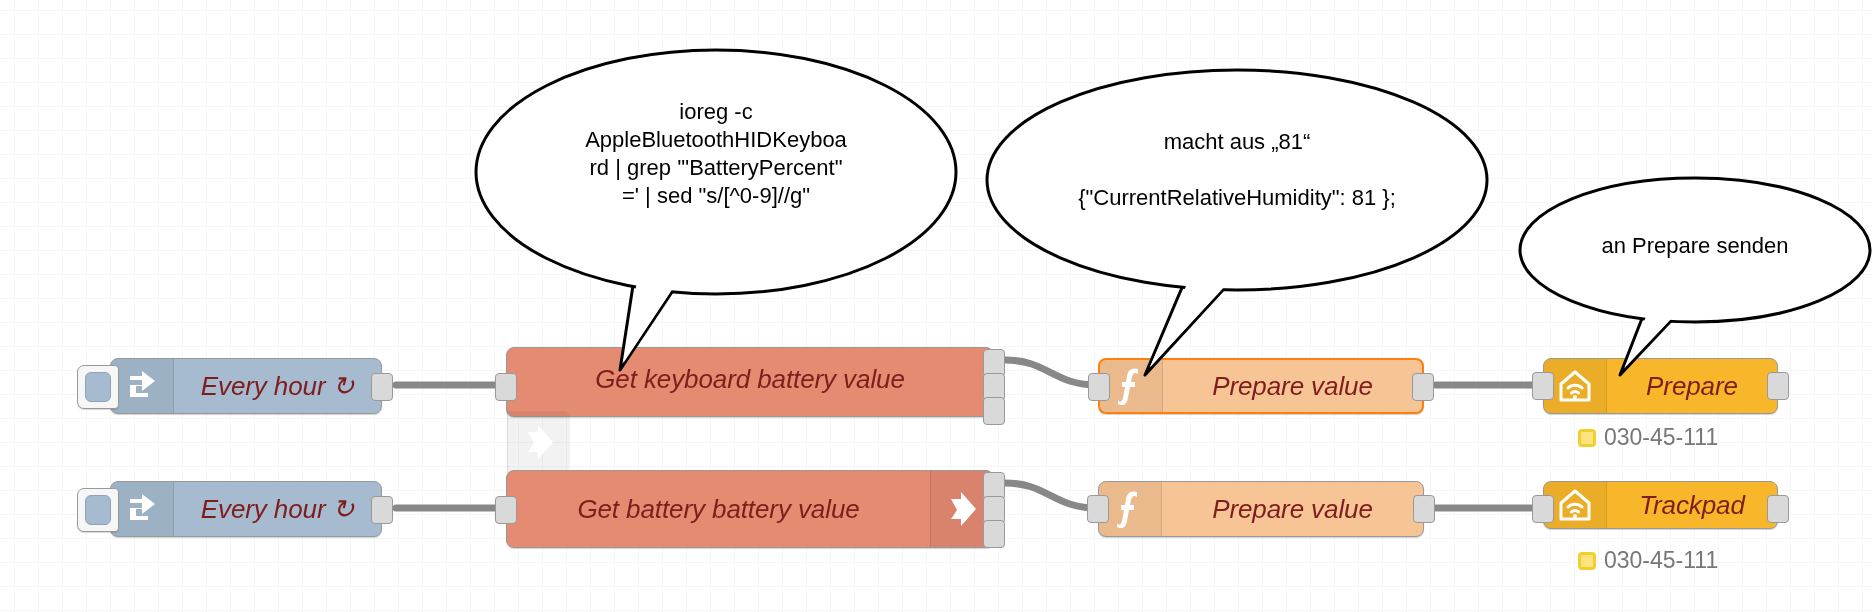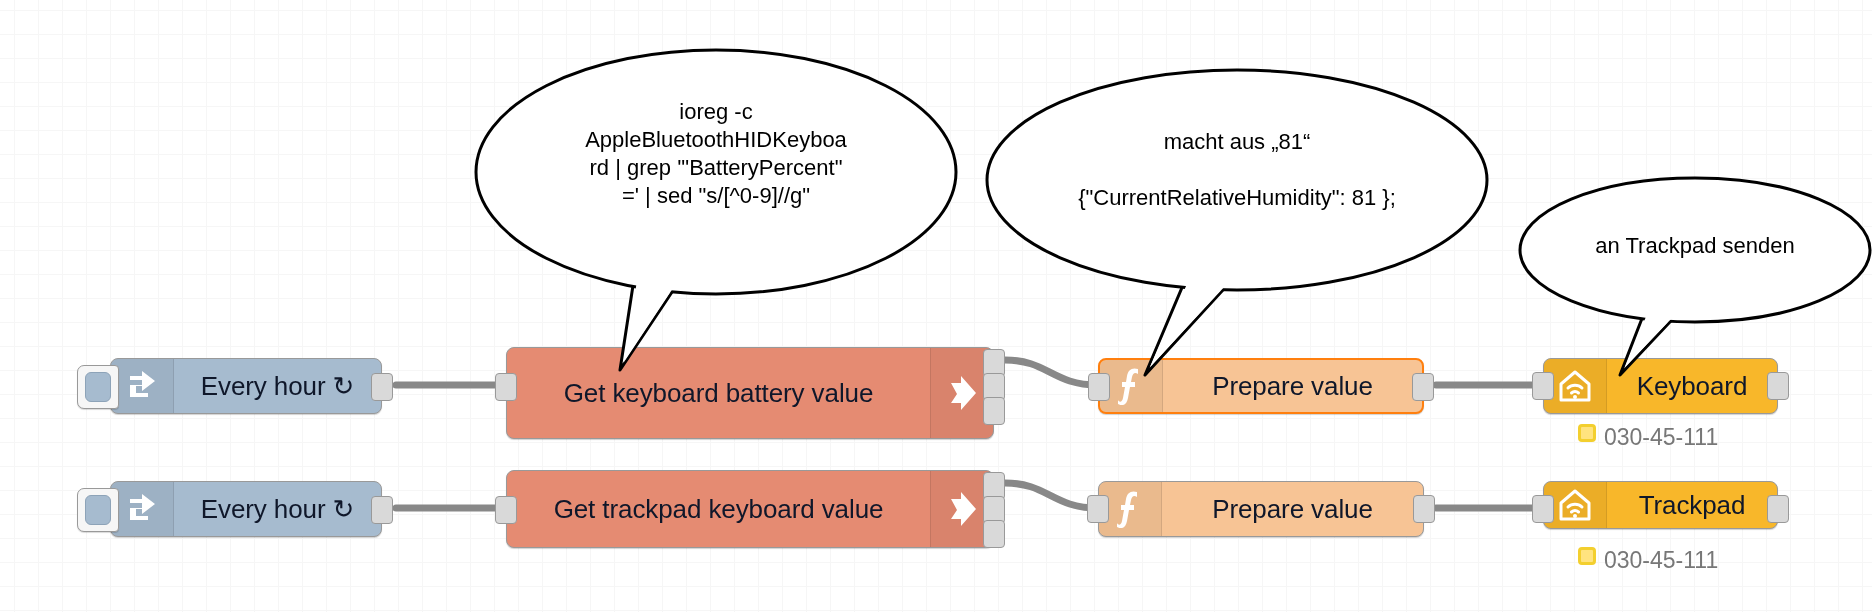--- a/index.html
+++ b/index.html
@@ -49,22 +49,23 @@
     border-top-left-radius:7px;border-bottom-left-radius:7px;
     border-right:1px solid rgba(0,0,0,0.10);
   }
   .node .icon-box.right{
     border-right:none;border-left:1px solid rgba(0,0,0,0.10);
     border-radius:0 7px 7px 0;
   }
   .node .label{
     flex:1 1 auto;
     display:flex;align-items:center;justify-content:center;
+    font-style:italic;
     font-size:26px;
-    color:#0f172a;
+    color:#7f1d1d;
     white-space:nowrap;
     padding:16px 10px;
     letter-spacing:-0.1px;
   }
   .node.inject{background:#a6bbcf;}
   .node.exec{background:#e58b72;}
   .node.func{background:#f7c495;}
   .node.homekit{background:#f8b72a;}
 
   
@@ -93,21 +94,21 @@
     background:#d9d9d9;
     border:1px solid #999;
     border-radius:4px;
     z-index:5;
   }
   .port.in{left:-12px;}
   .port.out{right:-12px;}
 
   .status{
     position:absolute;z-index:4;
-    display:flex;align-items:flex-start;gap:8px;
+    display:flex;align-items:center;gap:8px;
     font-size:23px;color:#777;
     white-space:nowrap;
   }
   .status .dot{
     width:18px;height:18px;border-radius:4px;
     background:#ffe37f;border:3px solid #f3cf2e;
     box-sizing:border-box;
   }
 
   .callout-text{
@@ -146,21 +147,21 @@
     </div>
     <div class="icon-box">
       <svg width="30" height="32" viewBox="0 0 30 32">
           <path fill="#ffffff" d="M3 6 h12 V1 l13 10 -13 10 v-5 H9 v7 H21 v4 H3 v-12 h12 V10 H3 Z"></path>
         </svg>
     </div>
     <div class="label">Every hour ↻</div>
     <div class="port out" style="top:14px;"></div>
   </div>
 
-  <div class="node exec" style="left:506px;top:347px;width:488px;height:92px;">
+  <div class="node exec" style="left:506px;top:347px;width:488px;height:70px;flex-direction:column;">
     <div class="label">Get keyboard battery value</div>
     <div class="icon-box right">
       <svg width="34" height="36" viewBox="0 0 34 36">
           <path fill="#ffffff" d="M6 8 h10 V1 l15 17 -15 17 v-7 H6 l6-9 -6 -11 Z"></path>
         </svg>
     </div>
     <div class="port in" style="top:25px;"></div>
     <div class="port out" style="top:1px;"></div>
     <div class="port out" style="top:25px;"></div>
     <div class="port out" style="top:49px;"></div>
@@ -179,21 +180,21 @@
 
   <div class="node homekit" style="left:1543px;top:358px;width:235px;height:56px;">
     <div class="icon-box">
       <svg width="36" height="34" viewBox="0 0 36 34">
         <path fill="none" stroke="#ffffff" stroke-width="3" stroke-linejoin="round" d="M4 15 L18 3 L32 15 V31 H4 Z"></path>
         <path fill="none" stroke="#ffffff" stroke-width="3" stroke-linecap="round" d="M11 19 a10 10 0 0 1 14 0"></path>
         <path fill="none" stroke="#ffffff" stroke-width="3" stroke-linecap="round" d="M14.5 24 a5.5 5.5 0 0 1 7 0"></path>
         <circle fill="#ffffff" cx="18" cy="28" r="2"></circle>
       </svg>
     </div>
-    <div class="label">Keyboard</div>
+    <div class="label">Prepare</div>
     <div class="port in" style="top:13px;"></div>
     <div class="port out" style="top:13px;"></div>
   </div>
   <div class="status" style="left:1578px;top:424px;">
     <span class="dot"></span>
     <span>030-45-111</span>
   </div>
 
   <div class="node inject" style="left:110px;top:481px;width:272px;height:56px;">
     <div class="inject-btn">
@@ -202,21 +203,21 @@
     <div class="icon-box">
       <svg width="30" height="32" viewBox="0 0 30 32">
           <path fill="#ffffff" d="M3 6 h12 V1 l13 10 -13 10 v-5 H9 v7 H21 v4 H3 v-12 h12 V10 H3 Z"></path>
         </svg>
     </div>
     <div class="label">Every hour ↻</div>
     <div class="port out" style="top:14px;"></div>
   </div>
 
   <div class="node exec" style="left:506px;top:470px;width:488px;height:78px;">
-    <div class="label">Get trackpad keyboard value</div>
+    <div class="label">Get battery battery value</div>
     <div class="icon-box right">
       <svg width="34" height="36" viewBox="0 0 34 36">
           <path fill="#ffffff" d="M6 8 h10 V1 l15 17 -15 17 v-7 H6 l6-9 -6 -11 Z"></path>
         </svg>
     </div>
     <div class="port in" style="top:25px;"></div>
     <div class="port out" style="top:1px;"></div>
     <div class="port out" style="top:25px;"></div>
     <div class="port out" style="top:49px;"></div>
   </div>
@@ -269,15 +270,15 @@
     </g>
   </svg>
 
   <div class="callout-text" style="left:536px;top:98px;width:360px;">ioreg -c
 AppleBluetoothHIDKeyboa
 rd | grep '"BatteryPercent"
 =' | sed "s/[^0-9]//g"</div>
   <div class="callout-text" style="left:1002px;top:128px;width:470px;">macht aus „81“
 
 {"CurrentRelativeHumidity": 81 };</div>
-  <div class="callout-text" style="left:1545px;top:232px;width:300px;">an Trackpad senden</div>
+  <div class="callout-text" style="left:1545px;top:232px;width:300px;">an Prepare senden</div>
 
 </div>
 
 </body></html>

